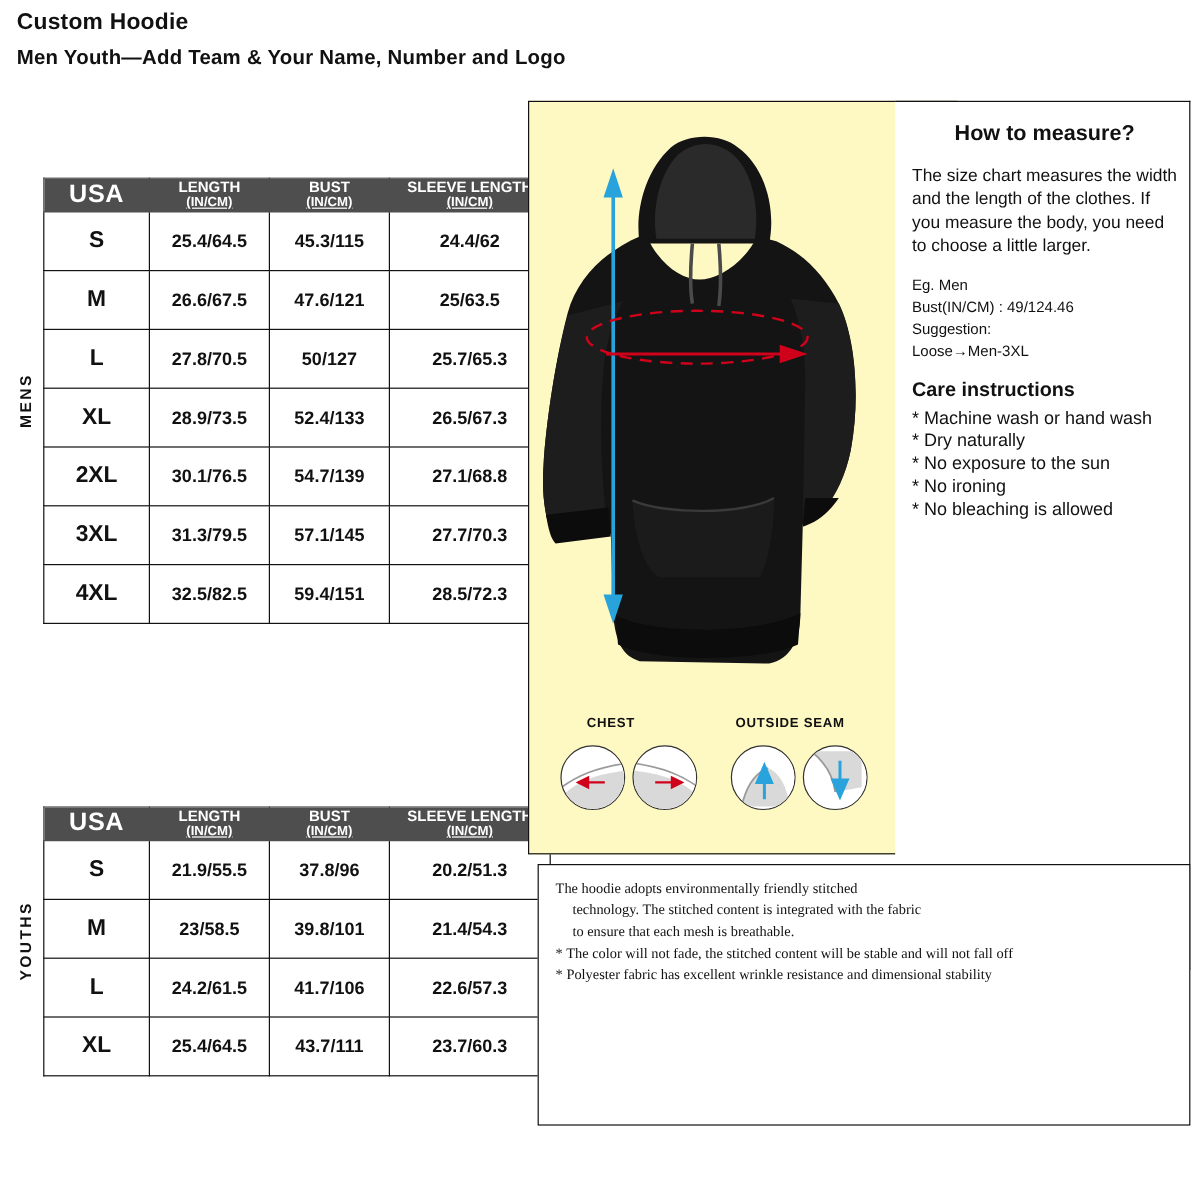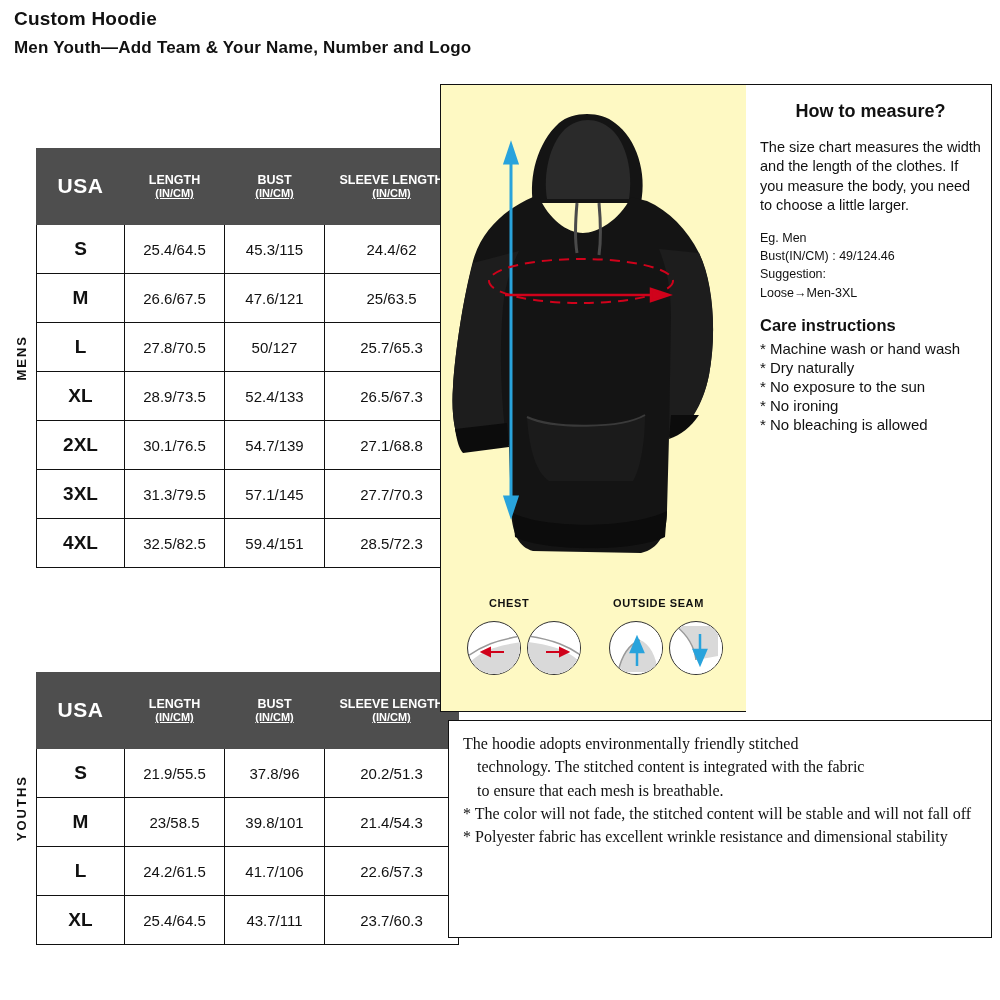--- a/index.html
+++ b/index.html
@@ -38,32 +38,32 @@
     border: 1px solid #111;
     text-align: center;
     vertical-align: middle;
   }
   table.size thead th {
     background: #4e4e4e;
     color: #fff;
     border-color: #4e4e4e;
     font-size: 12.5px;
     font-weight: 700;
-    padding: 24px 2px;
+    padding: 0 2px;
     line-height: 1.15;
   }
   table.size thead th.usa {
     font-size: 21px;
     font-weight: 700;
     letter-spacing: .5px;
   }
   table.size thead th .unit { display: block; font-size: 11px; font-weight: 700; text-decoration: underline; }
   table.size tbody td {
     font-size: 15px;
-    font-weight: 400;
+    font-weight: 700;
     padding: 13px 2px;
     background: #fff;
   }
   table.size tbody td.size-cell { font-size: 19px; font-weight: 700; }
   .col-size { width: 88px; }
   .col-len  { width: 100px; }
   .col-bust { width: 100px; }
   .col-slv  { width: 134px; }
 
   
@@ -145,21 +145,21 @@
   
   .notes {
     position: absolute;
     left: 448px; top: 720px;
     width: 544px; height: 218px;
     border: 1px solid #111;
     padding: 12px 14px;
     background: #fff;
     font-family: "Liberation Serif", serif;
   }
-  .notes p { margin: 0 0 2px 0; font-size: 16px; line-height: 1.33; }
+  .notes p { margin: 0 0 2px 0; font-size: 12px; line-height: 1.33; }
   .notes p.indent { text-indent: 14px; }
 </style>
 </head>
 <body>
 
 <div class="page">
 
   <div class="header">
     <div class="title-main">Custom Hoodie</div>
     <div class="title-sub">Men  Youth—Add Team &amp; Your Name, Number and Logo</div>

